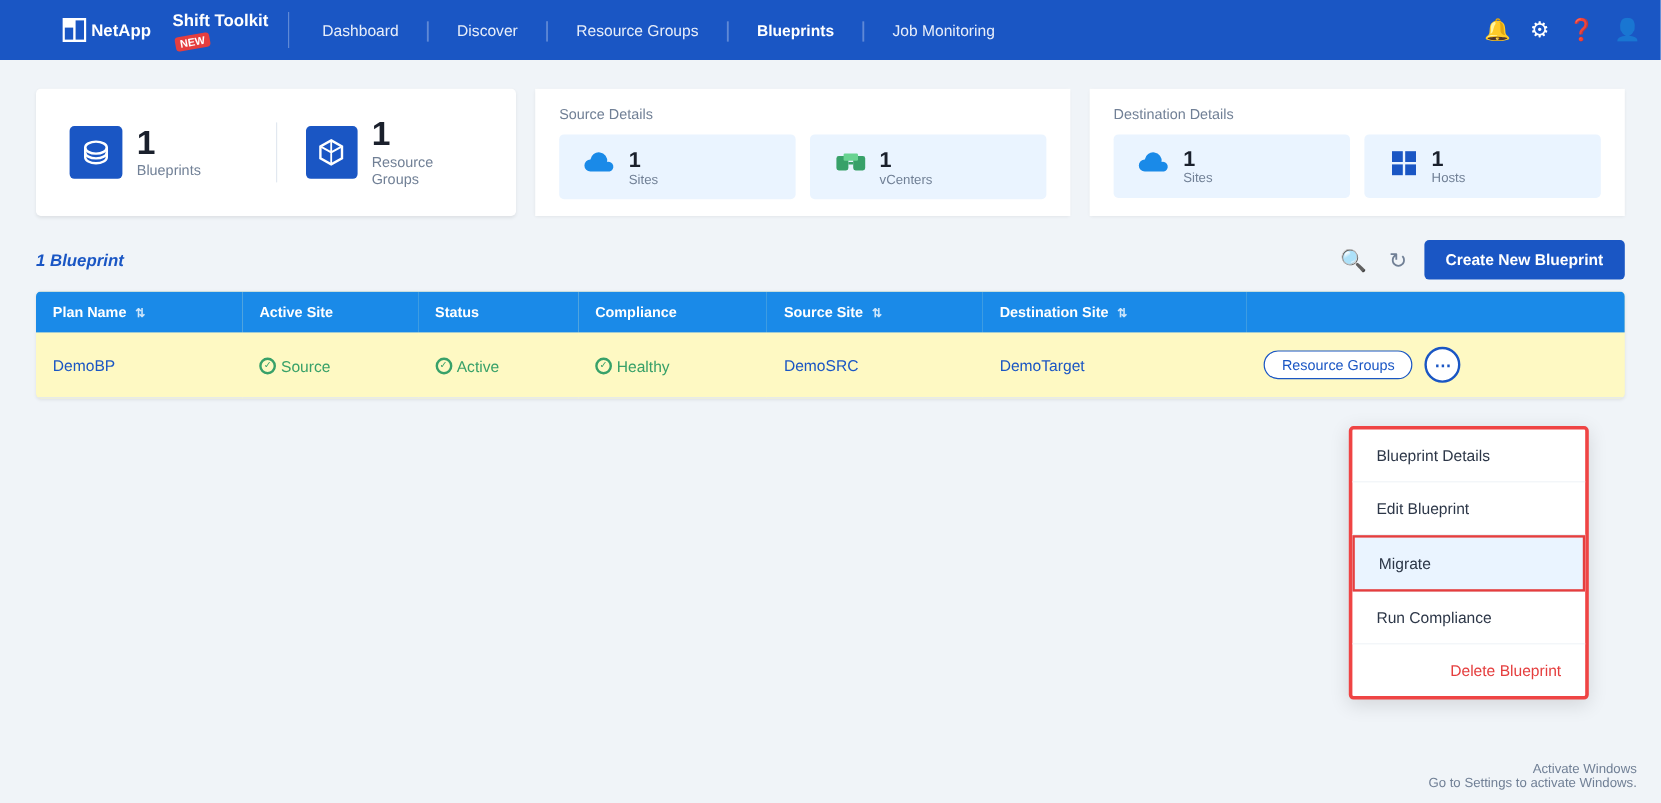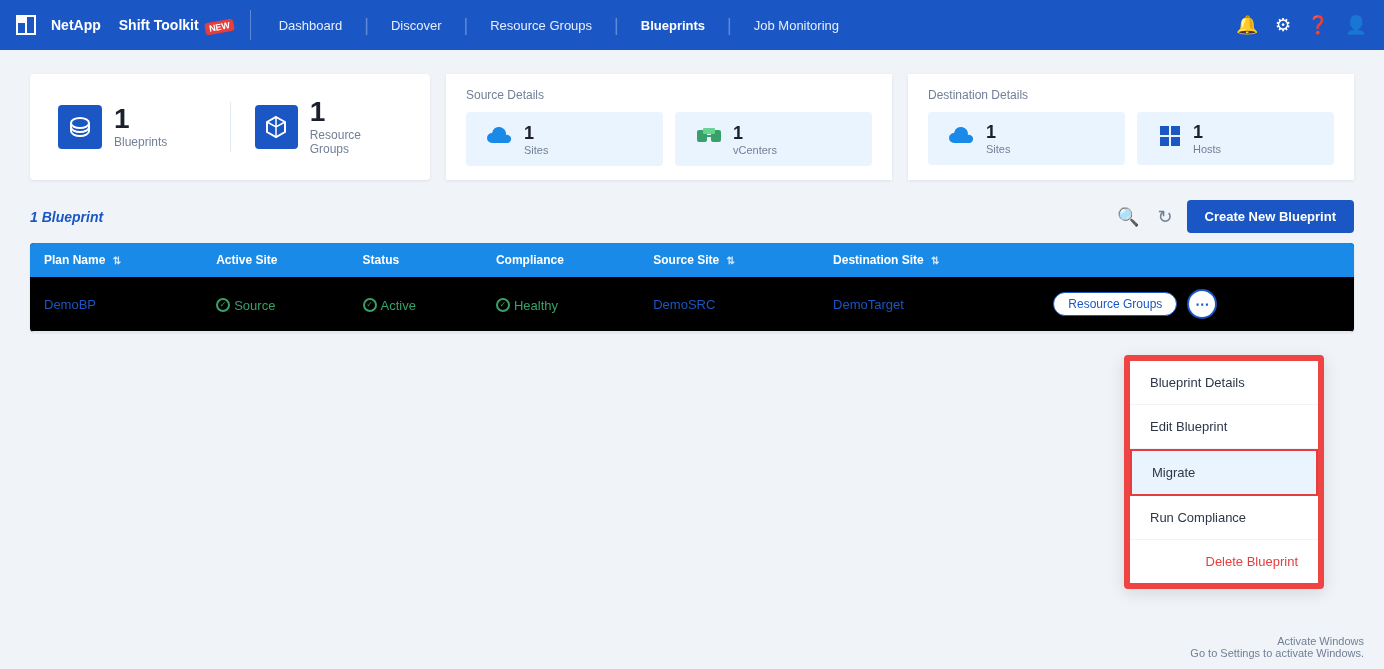--- a/index.html
+++ b/index.html
@@ -19,21 +19,22 @@
       align-items: center;
       gap: 6px;
       color: white;
       font-weight: bold;
       font-size: 14px;
       margin-right: 8px;
     }
     .netapp-logo {
       display: flex;
       align-items: center;
-      gap: 15px;
+      gap: 4px;
+      margin-left: 36px;
     }
     .navbar-divider {
       width: 1px;
       height: 30px;
       background: rgba(255,255,255,0.3);
       margin: 0 6px;
     }
     .nav-badge {
       background: #e53e3e;
       color: white;
@@ -205,21 +206,21 @@
       border-radius: 4px;
       padding: 9px 18px;
       font-size: 13px;
       cursor: pointer;
       font-weight: 600;
       white-space: nowrap;
     }
 
     
     .table-container {
-      background: #000000;
+      background: #fef9c3;
       border-radius: 4px;
       overflow: hidden;
       box-shadow: 0 1px 3px rgba(0,0,0,0.08);
     }
     table {
       width: 100%;
       border-collapse: collapse;
     }
     thead tr {
       background: #1a8ae8;
@@ -298,21 +299,21 @@
       align-items: center;
       gap: 10px;
     }
 
     
     .dropdown-menu {
       position: absolute;
       top: 355px;
       right: 60px;
       background: white;
-      border: 6px solid #ef4444;
+      border: 3px solid #ef4444;
       border-radius: 4px;
       box-shadow: 0 4px 16px rgba(0,0,0,0.12);
       width: 200px;
       z-index: 100;
     }
     .dropdown-item {
       padding: 14px 20px;
       font-size: 13px;
       color: #2d3748;
       cursor: pointer;
@@ -348,21 +349,21 @@
   <div class="navbar-brand">
     <div class="netapp-logo">
       <svg width="20" height="20" viewBox="0 0 20 20">
         <rect width="20" height="20" fill="white"></rect>
         <rect x="2" y="8" width="7" height="10" fill="#1a56c4"></rect>
         <rect x="11" y="2" width="7" height="16" fill="#1a56c4"></rect>
       </svg>
       <span style="color:white;font-weight:bold;font-size:14px;">NetApp</span>
     </div>
   </div>
-  <span style="color:white;font-weight:bold;font-size:14px;display:flex;align-items:flex-end;gap:4px;">
+  <span style="color:white;font-weight:bold;font-size:14px;display:flex;align-items:flex-start;gap:4px;flex-direction:column;">
     <span>Shift Toolkit</span>
     <span class="nav-badge">NEW</span>
   </span>
   <div class="navbar-divider"></div>
   <a class="nav-link">Dashboard</a>
   <span class="nav-separator">|</span>
   <a class="nav-link">Discover</a>
   <span class="nav-separator">|</span>
   <a class="nav-link">Resource Groups</a>
   <span class="nav-separator">|</span>

